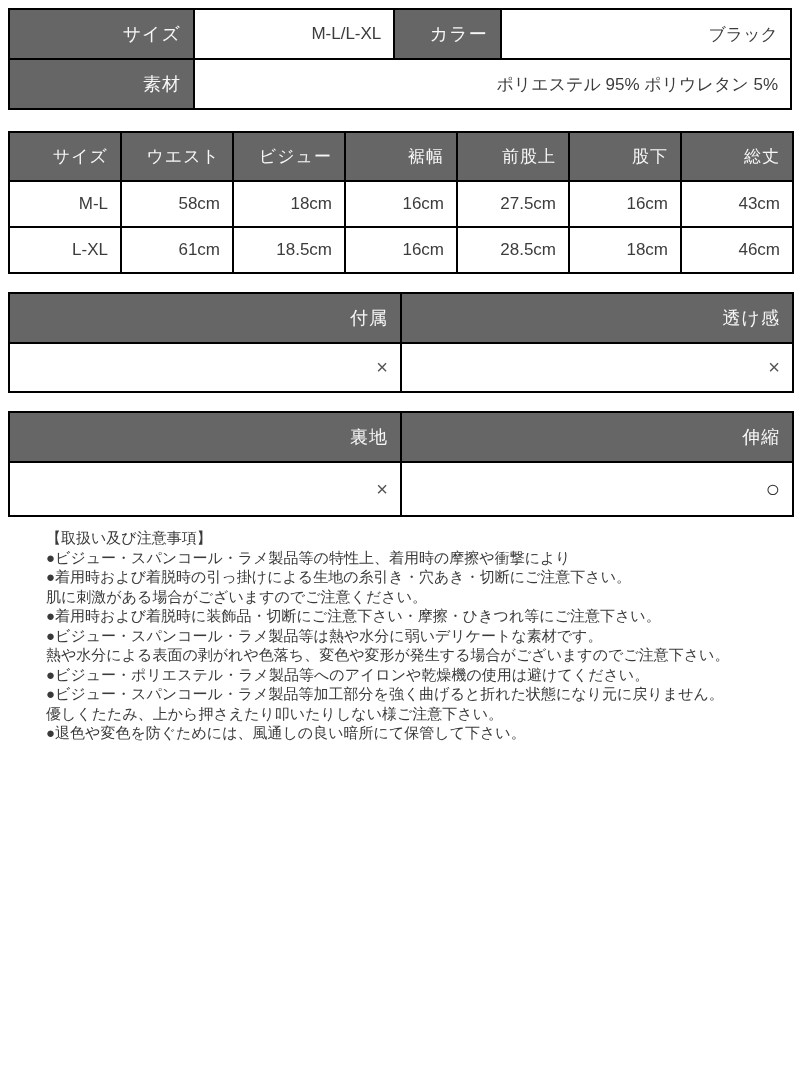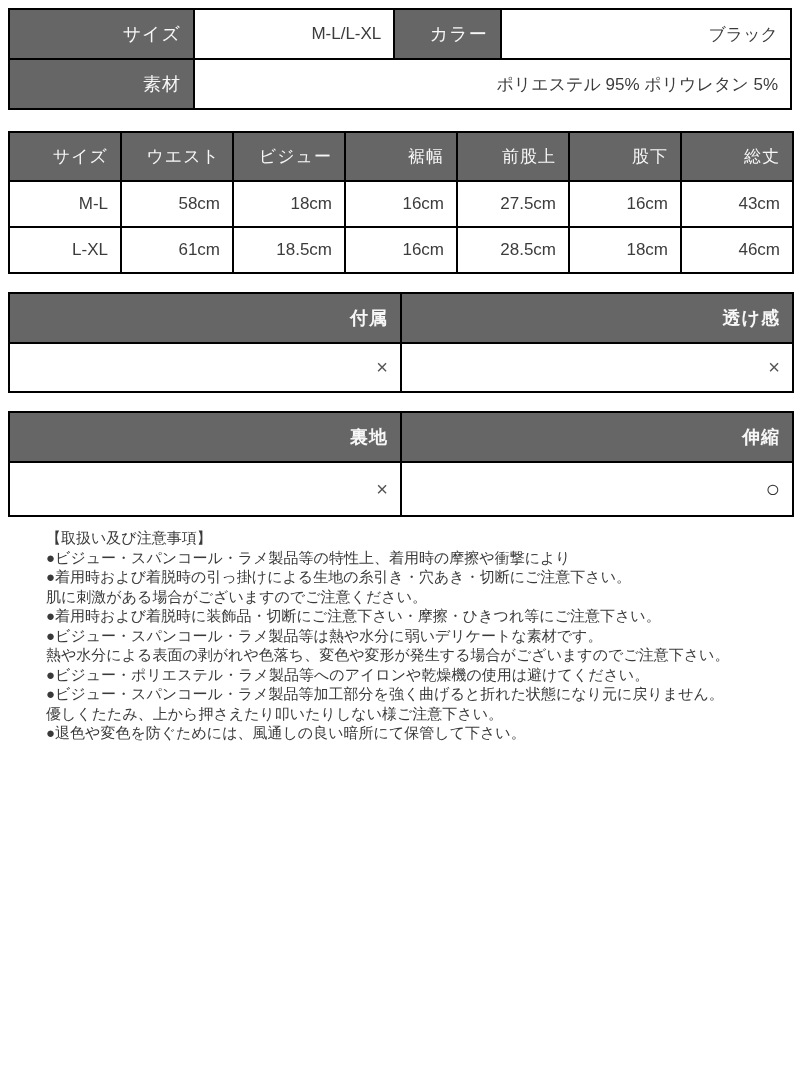--- a/index.html
+++ b/index.html
@@ -45,21 +45,21 @@
 
   
   .t2 { margin-top: 21px; }
   .t2 .hd { height: 31px; font-size: 17px; }
   .t2 .val { height: 37px; }
   .t2 td { width: 112px; }
 
   
   .t3, .t4 { margin-top: 18px; }
   .t3 td, .t4 td { width: 392px; }
-  .t3 .hd, .t4 .hd { height: 43px; font-weight: bold; }
+  .t3 .hd, .t4 .hd { height: 43px; }
   .t3 .val, .t4 .val { height: 43px; }
   .sym { font-size: 20px; color: #555555; }
   .sym-circle { font-size: 24px; color: #333333; }
 
   
   .notes {
     margin: 11px 20px 0 30px;
     color: #3a3a3a;
     font-size: 15px;
     line-height: 19.5px;

